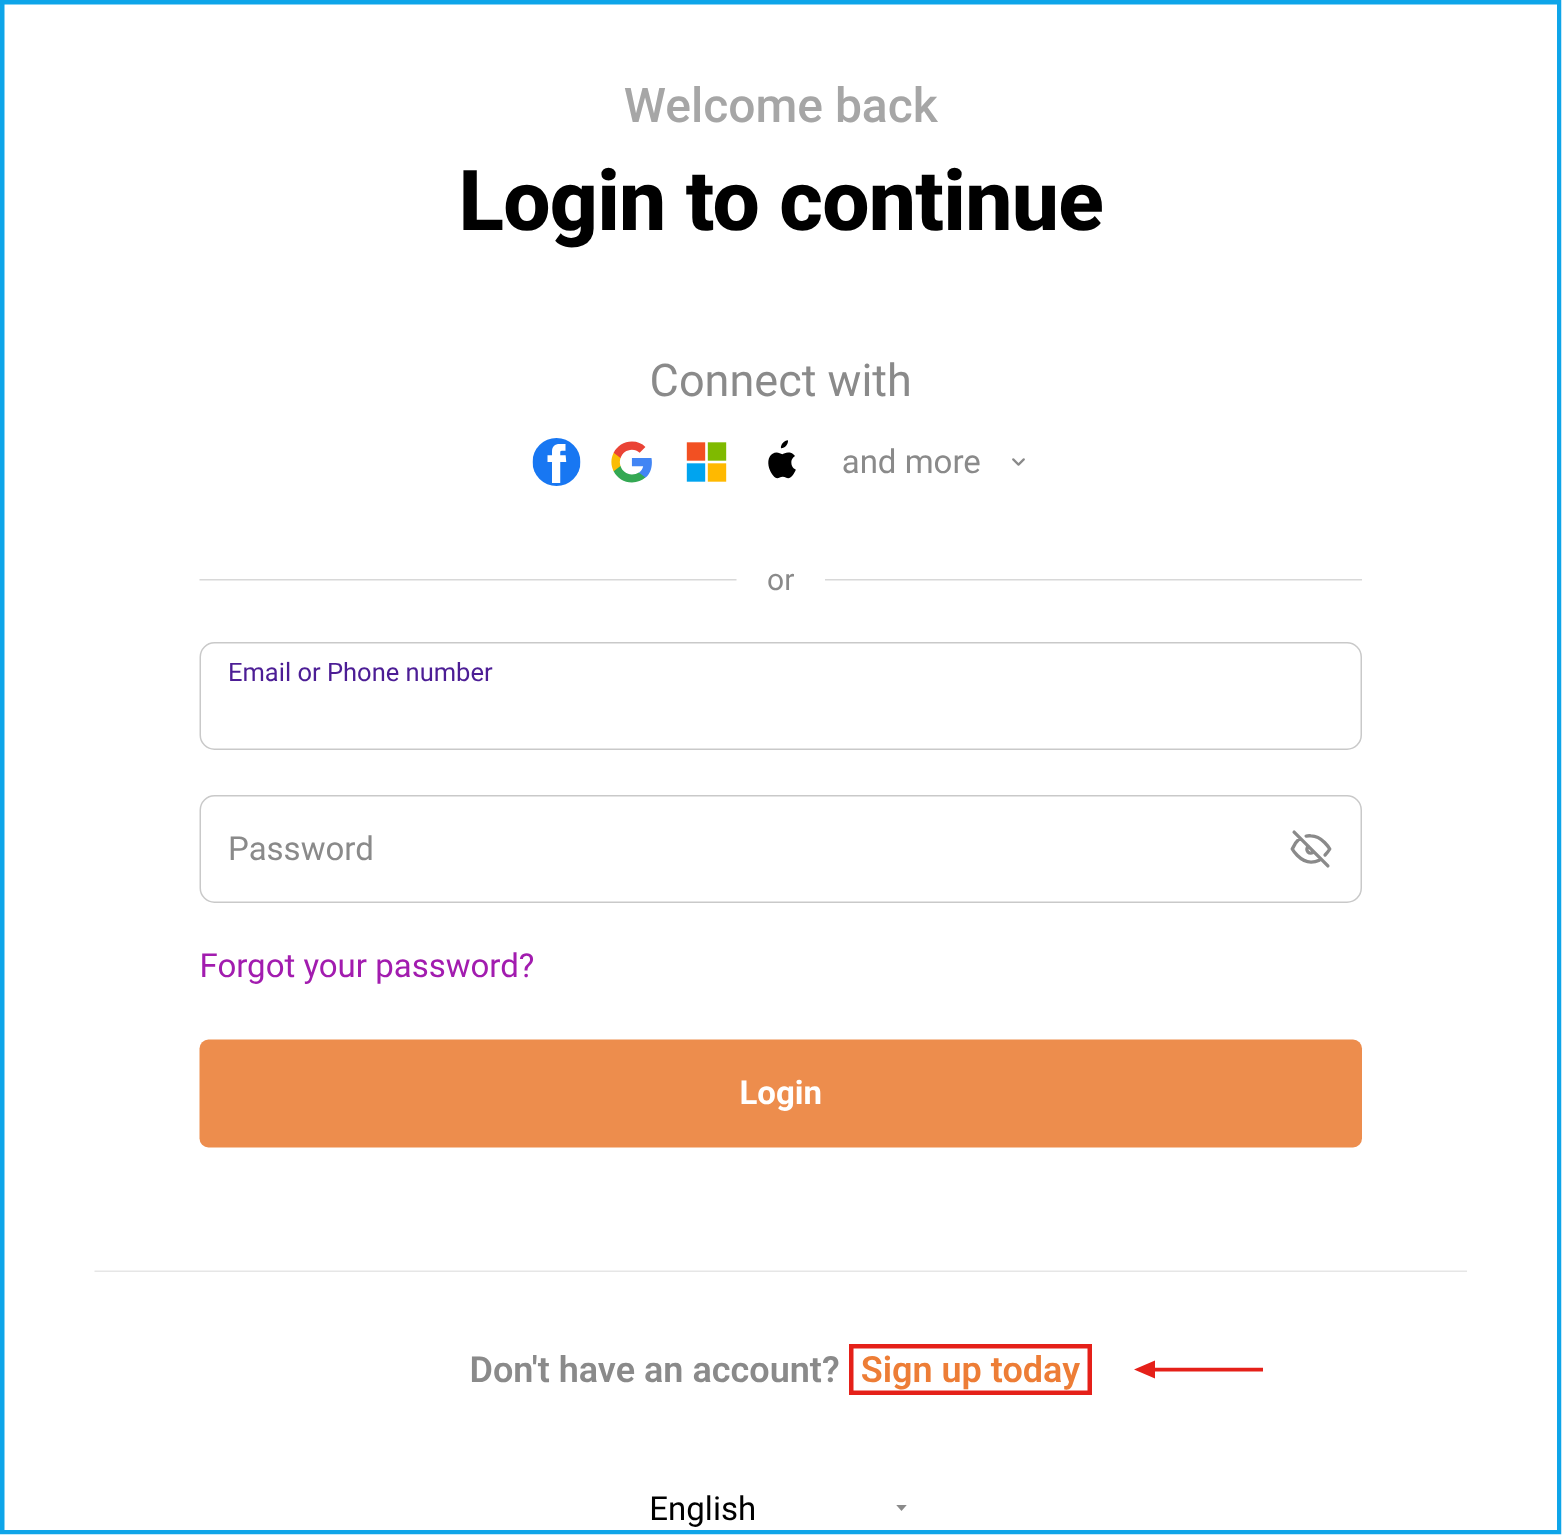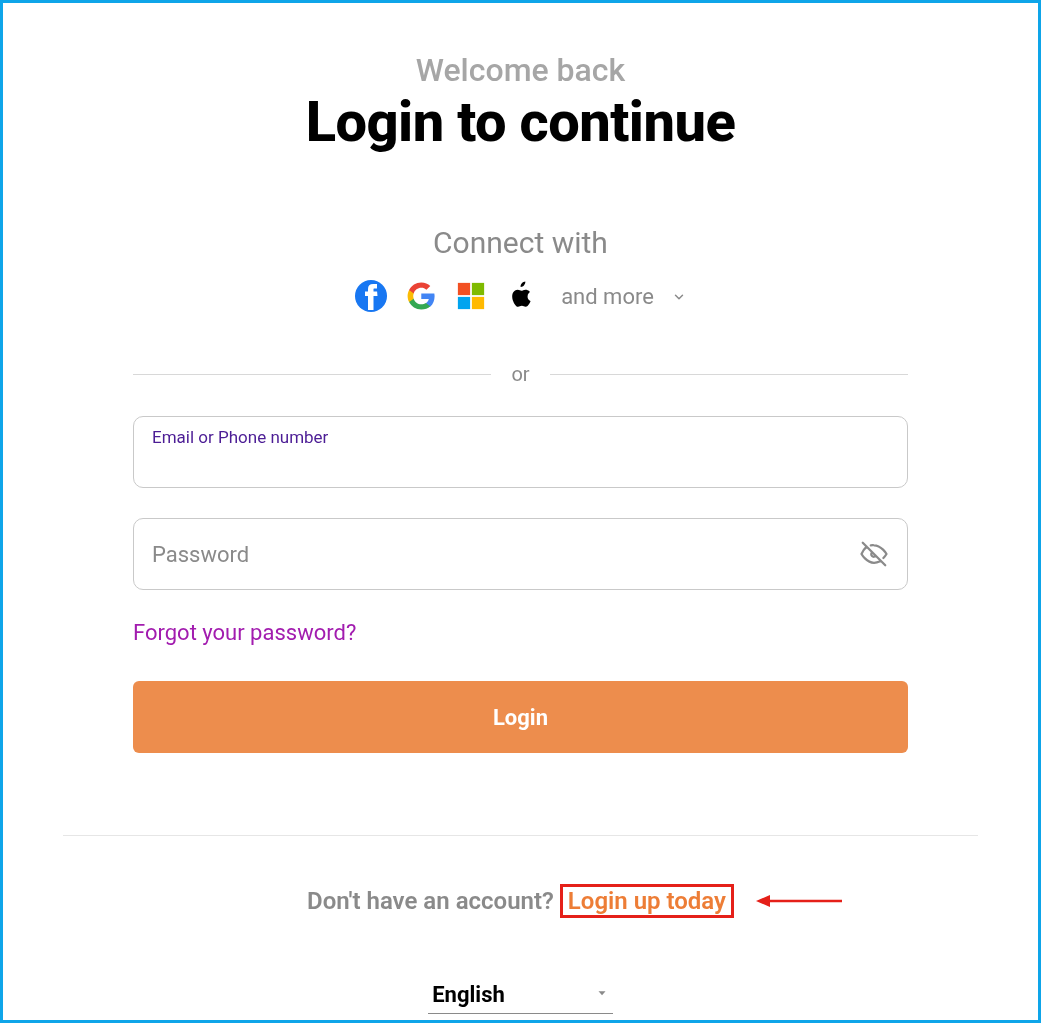--- a/index.html
+++ b/index.html
@@ -23,21 +23,21 @@
       text-align: center;
       color: #a6a6a6;
       font-size: 32px;
       font-weight: 500;
     }
     .main-title {
       text-align: center;
       color: #000;
       font-size: 56px;
       font-weight: 800;
-      margin-top: 0;
+      margin-top: 12px;
       letter-spacing: -0.5px;
     }
     .connect-section {
       margin-top: 70px;
       text-align: center;
     }
     .connect-label {
       color: #8a8a8a;
       font-size: 30px;
       font-weight: 400;
@@ -192,21 +192,21 @@
     .lang-inner {
       display: inline-flex;
       align-items: center;
       gap: 90px;
       border-bottom: 1px solid #8a8a8a;
       padding: 6px 4px;
       cursor: pointer;
     }
     .lang-label {
       font-size: 22px;
-      font-weight: 700;
+      font-weight: 400;
       color: #000;
     }
     .lang-caret svg{
       width: 14px;
       height: 14px;
     }
   </style>
 </head>
 <body>
 
@@ -281,21 +281,21 @@
       <a class="forgot-link">Forgot your password?</a>
 
       <button class="login-btn">Login</button>
     </div>
 
     <div class="hr-full"></div>
 
     <div class="signup-row">
       <span>Don't have an account?</span>
       <span class="highlight-box">
-        <a class="signup-link">Login up today</a>
+        <a class="signup-link">Sign up today</a>
       </span>
       <span class="arrow-annot">
         <svg width="86" height="16" viewBox="0 0 86 16">
           <line x1="86" y1="8" x2="6" y2="8" stroke="#e52019" stroke-width="2.5"></line>
           <path d="M0 8 L14 2 L14 14 Z" fill="#e52019"></path>
         </svg>
       </span>
     </div>
 
     <div class="lang-select">

